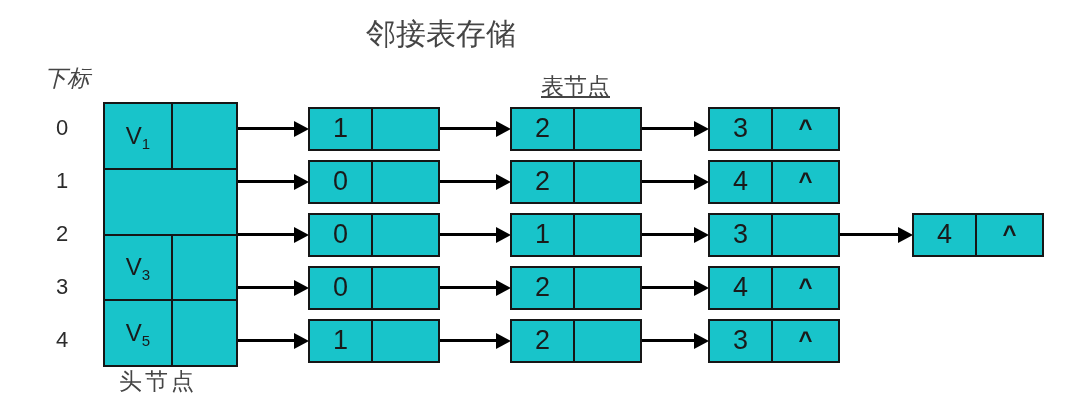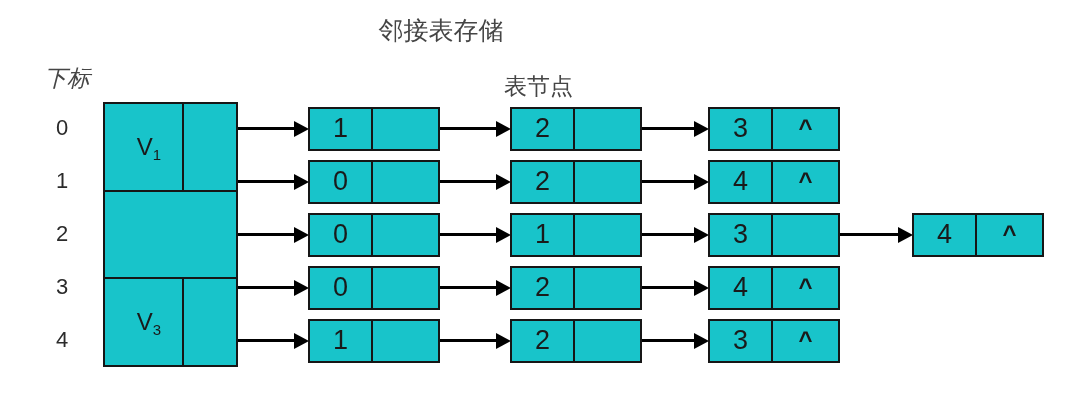--- a/index.html
+++ b/index.html
@@ -19,43 +19,42 @@
     color:var(--value);
   }
   .cn{
     font-family:"Liberation Serif","DejaVu Serif",serif;
     color:var(--label);
     font-size:23px;
     white-space:nowrap;
   }
   .title{
     position:absolute;top:14px;left:241px;width:400px;
-    text-align:center;font-size:25px;
+    text-align:center;font-size:30px;
   }
   .lbl-index{position:absolute;left:44px;top:63px;font-style:italic;}
-  .lbl-table{position:absolute;left:504px;top:71px;}
+  .lbl-table{position:absolute;left:541px;top:71px;text-decoration:underline;}
   .lbl-head{position:absolute;left:119px;top:366px;letter-spacing:3px;}
 
   .row-index{
     position:absolute;left:46px;width:32px;
     text-align:center;font-size:22px;color:#2b2b2b;
   }
 
   .head-array{
     position:absolute;left:103px;top:102px;width:135px;height:265px;
     box-sizing:border-box;
     border:2px solid var(--node-border);
     background:var(--node-fill);
     display:flex;flex-direction:column;
   }
   .head-row{
     flex:1;display:flex;
     border-bottom:2px solid var(--node-border);
     box-sizing:border-box;
-    padding-left:11px;
   }
   .head-row:last-child{border-bottom:none;}
   .vcell{
     width:68px;border-right:2px solid var(--node-border);
     display:flex;align-items:center;justify-content:center;
     box-sizing:border-box;
   }
   .vcell .vtext{font-size:24px;color:var(--value);}
   .vcell sub{font-size:15px;line-height:0;vertical-align:-5px;}
   .hpcell{flex:1;}
@@ -91,36 +90,43 @@
     border-bottom:8px solid transparent;
   }
 </style>
 </head>
 <body>
 
 <div class="stage">
   <div class="title cn">邻接表存储</div>
   <div class="lbl-index cn">下标</div>
   <div class="lbl-table cn">表节点</div>
+  <div class="lbl-head cn">头节点</div>
   <div class="head-array">
       <div class="head-row">
         <div class="vcell">
           <span class="vtext">V<sub>1</sub></span>
         </div>
         <div class="hpcell"></div>
       </div>
       <div class="head-row">
         <div class="hpcell"></div>
       </div>
       <div class="head-row">
         <div class="vcell">
           <span class="vtext">V<sub>3</sub></span>
         </div>
         <div class="hpcell"></div>
       </div>
+      <div class="head-row">
+        <div class="vcell">
+          <span class="vtext">V<sub>5</sub></span>
+        </div>
+        <div class="hpcell"></div>
+      </div>
     </div>
 <div class="row-index" style="top: 114.5px;">0</div>
     <div class="arrow" style="left: 238px; top: 120.5px; width: 71px;">
       <div class="arrow-line"></div>
       <div class="arrow-head"></div>
     </div>
     <div class="node" style="left: 308px; top: 106.5px;">
       <div class="dcell">1</div>
       <div class="pcell"></div>
     </div>

